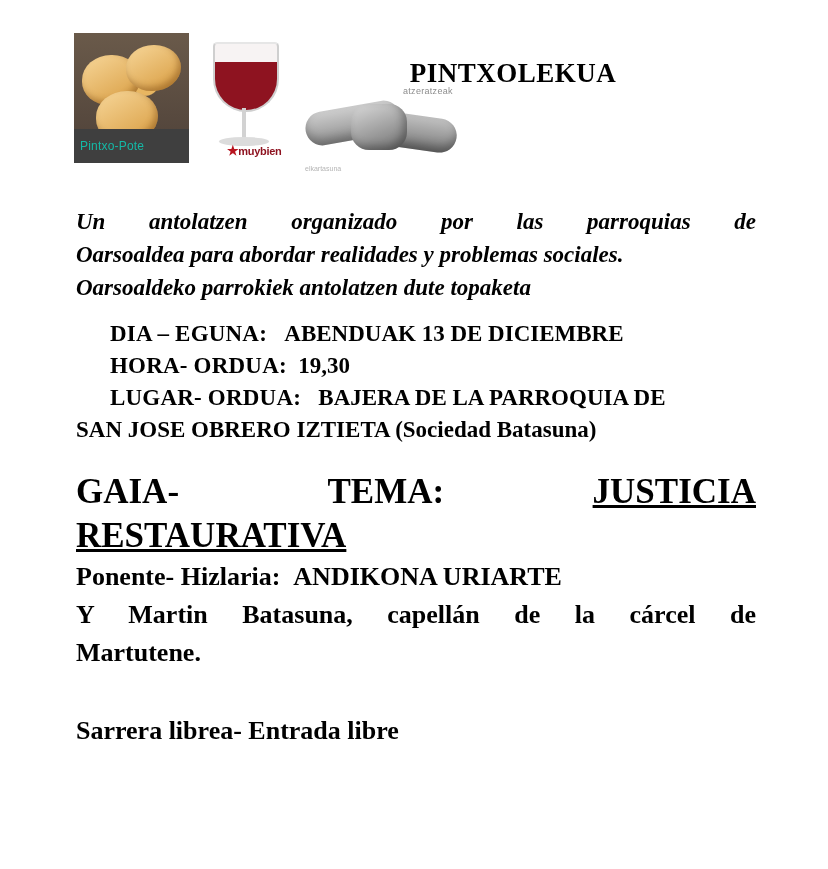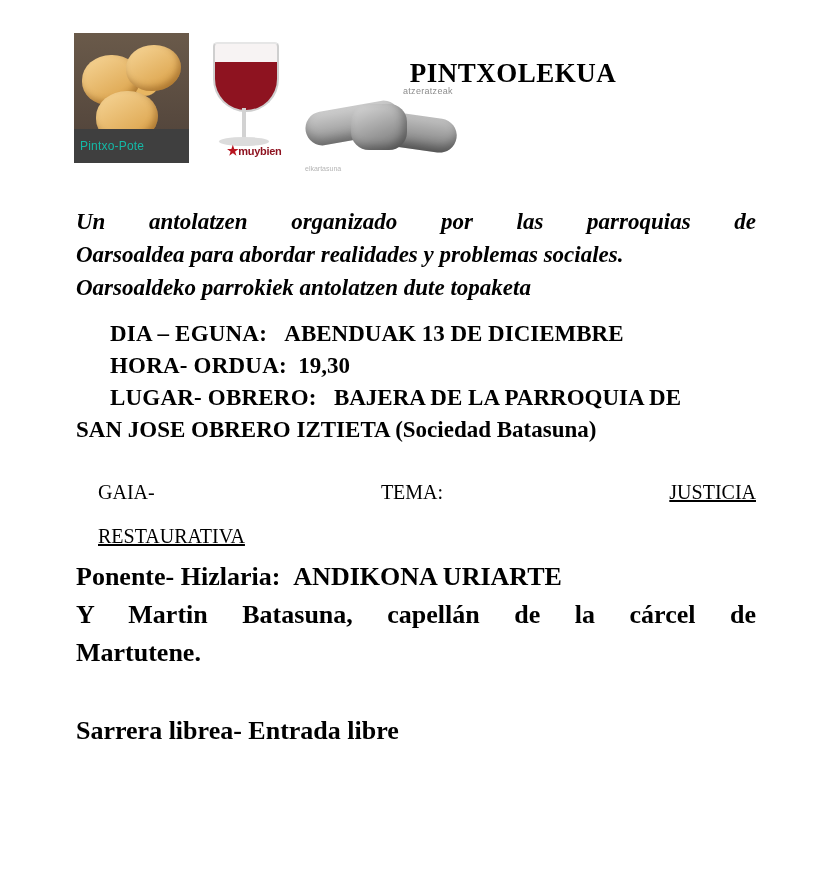--- a/index.html
+++ b/index.html
@@ -211,24 +211,23 @@
   .details {
     font-size: 23px;
     font-weight: bold;
     line-height: 32px;
     margin: 14px 0 0 0;
   }
   .details .lbl { letter-spacing: .2px; margin-left: 34px; }
   .details .paren { font-weight: bold; }
   .theme {
     margin-top: 24px;
-    font-size: 20px;
-    font-weight: normal;
+    font-size: 35px;
+    font-weight: bold;
     line-height: 44px;
-    margin-left: 22px;
   }
   .theme-line {
     display: flex;
     justify-content: space-between;
     white-space: nowrap;
   }
   .theme-value { text-decoration: underline; }
   .theme-value2 {
     text-decoration: underline;
     display: inline-block;
@@ -302,21 +301,21 @@
     <div class="details">
       <div>
         <span class="lbl">DIA – EGUNA:</span>
         &nbsp;&nbsp;<span>ABENDUAK 13 DE DICIEMBRE</span>
       </div>
       <div>
         <span class="lbl">HORA- ORDUA:</span>
         &nbsp;<span>19,30</span>
       </div>
       <div>
-        <span class="lbl">LUGAR- OBRERO:</span>
+        <span class="lbl">LUGAR- ORDUA:</span>
         &nbsp;&nbsp;<span>BAJERA DE LA PARROQUIA DE</span>
       </div>
       <div>
         <span>SAN JOSE OBRERO IZTIETA</span>
         <span class="paren">(Sociedad Batasuna)</span>
       </div>
     </div>
 
     <div class="theme">
       <div class="theme-line">

